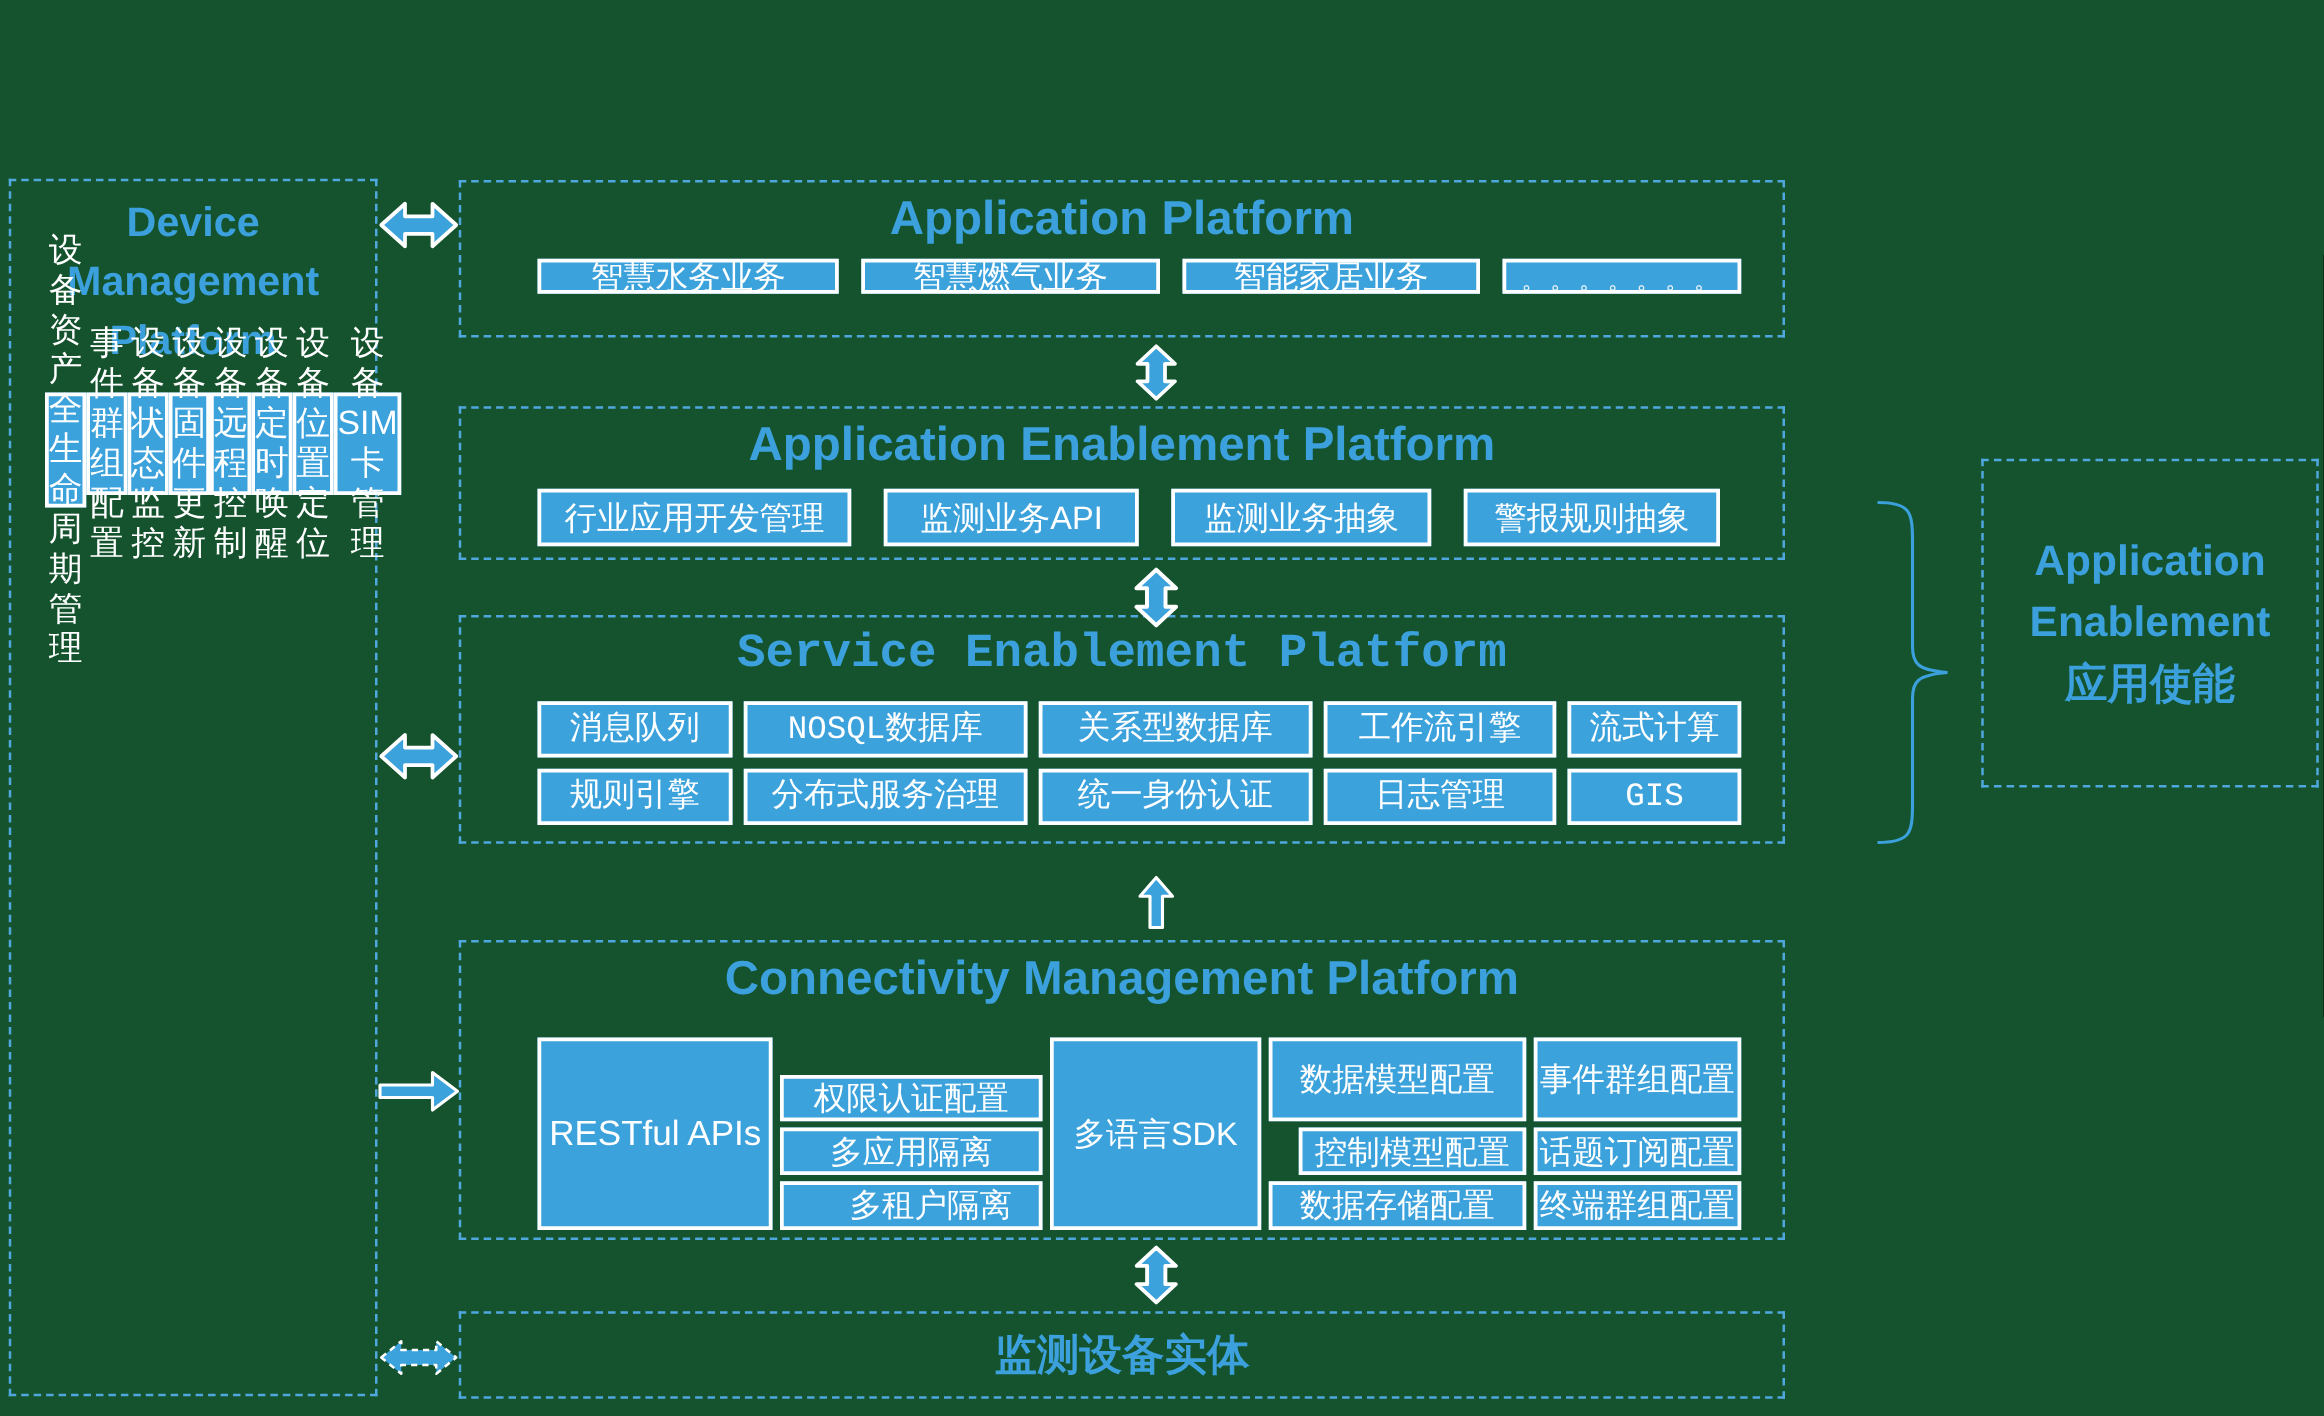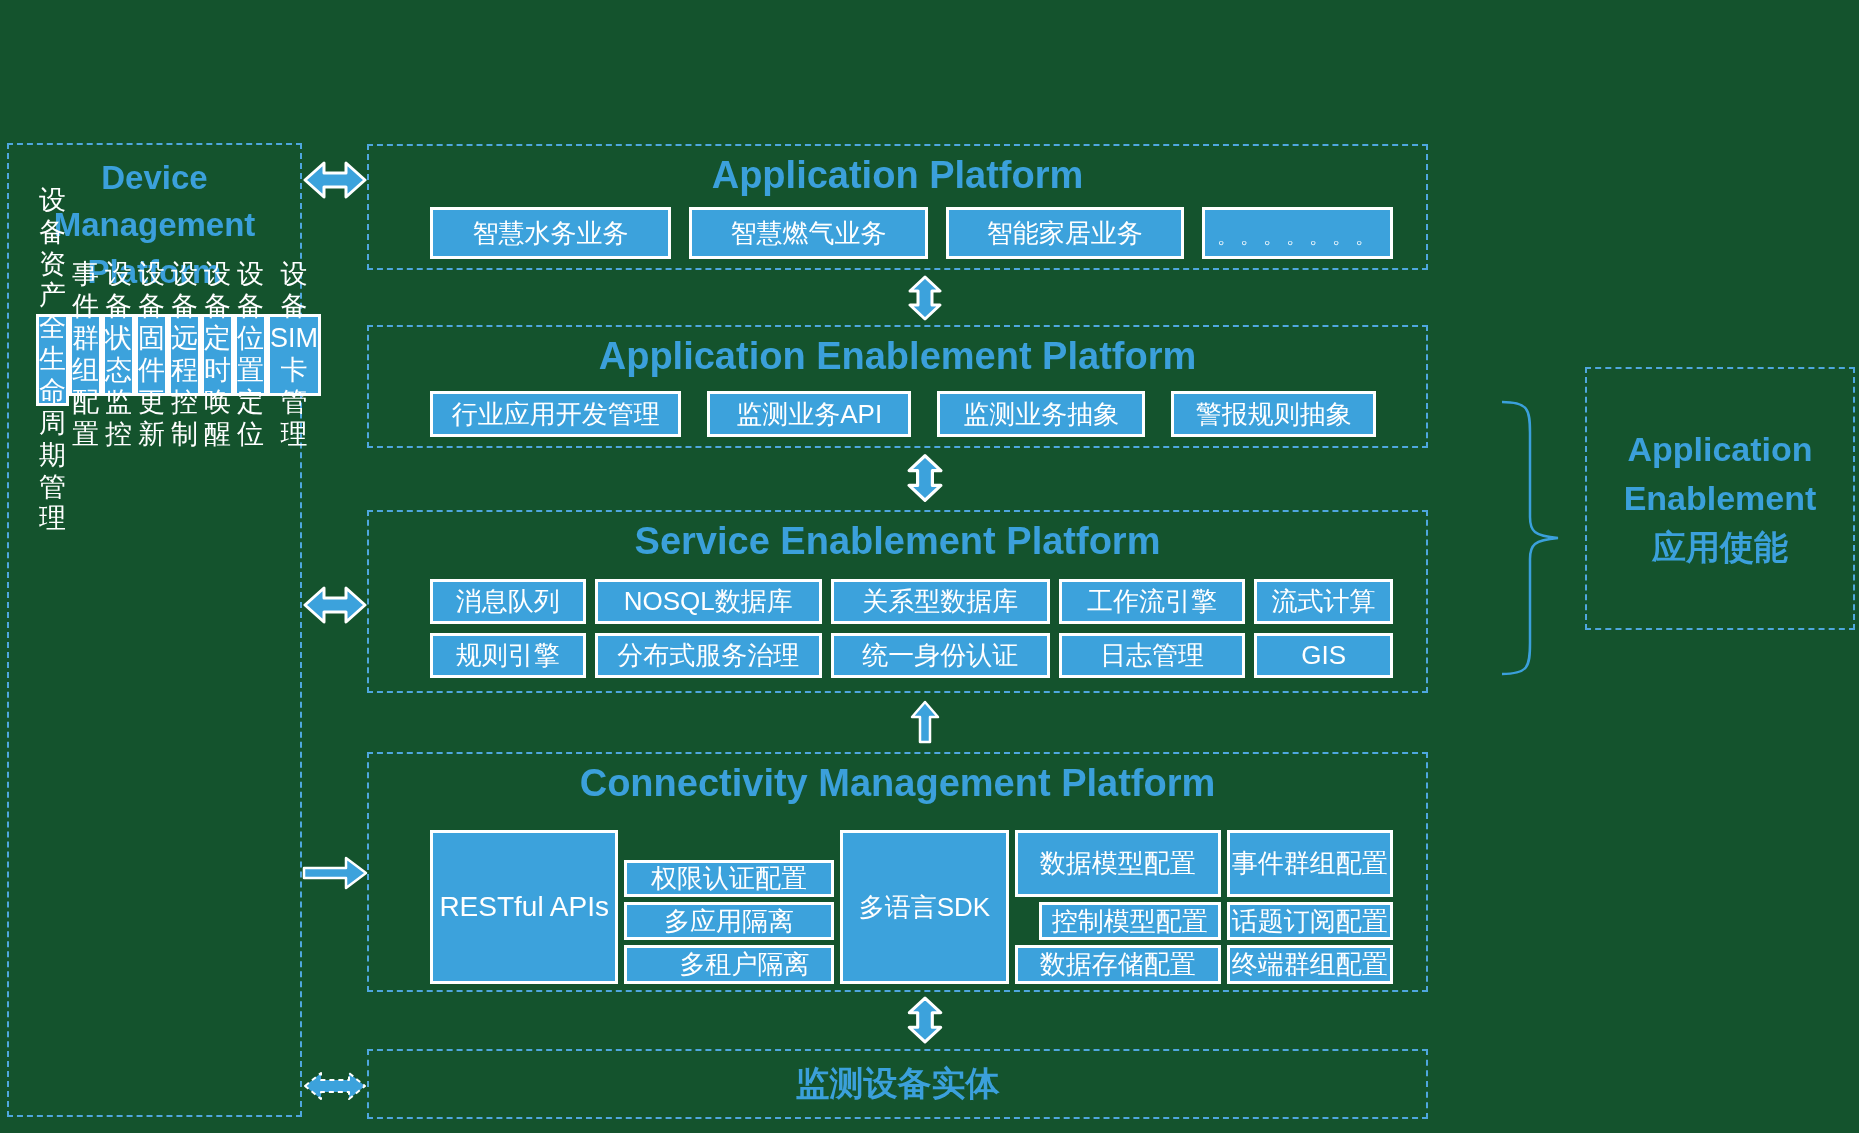--- a/index.html
+++ b/index.html
@@ -12,21 +12,21 @@
        justify-content:center;text-align:center;font-size:26px;line-height:1.18;
        white-space:pre-line;box-sizing:border-box;}
   
   .panel-title{margin-top:10px;font-size:33px;line-height:1.42;font-weight:700;
                color:#3BA0DB;text-align:center;padding:0 20px;}
   .left-items{position:absolute;top:169px;left:27px;right:26px;bottom:13px;
               display:flex;flex-direction:row;justify-content:space-between;}
   .side-box{height:82px;font-size:27px;}
   .side-box.tall{height:92px;}
   
-  .ap-row{position:absolute;left:61px;right:33px;top:61px;height:52px;display:flex;gap:18px;}
+  .ap-row{position:absolute;left:61px;right:33px;top:61px;height:28px;display:flex;gap:18px;}
   .aep-row{position:absolute;left:61px;right:50px;top:64px;height:46px;display:flex;gap:26px;}
   .sep-rows{position:absolute;left:61px;right:33px;top:67px;bottom:13px;display:grid;
             grid-template-columns:157fr 229fr 221fr 188fr 140fr;grid-template-rows:1fr 1fr;
             gap:9px 9px;}
   .conn-grid{position:absolute;left:61px;right:33px;top:76px;height:154px;display:grid;
              grid-template-columns:189fr 210fr 170fr 206fr 167fr;grid-template-rows:1fr 1fr 1fr;
              gap:5px 6px;}
   .span3{grid-row:1/4;}
   .restful{font-size:28px;}
   .dots-box{font-size:20px;letter-spacing:3px;padding-top:8px;}
@@ -69,21 +69,21 @@
   <div class="dashed" style="left:367px;top:325px;width:1061px;height:123px;">
     <div class="sec-title">Application Enablement Platform</div>
     <div class="aep-row">
       <div class="box" style="flex:268 1 0;">行业应用开发管理</div>
       <div class="box" style="flex:216 1 0;">监测业务API</div>
       <div class="box" style="flex:221 1 0;">监测业务抽象</div>
       <div class="box" style="flex:217 1 0;">警报规则抽象</div>
     </div>
   </div>
 
-  <div class="dashed" style="left:367px;top:510px;width:1061px;height:183px;">
+  <div class="dashed" style="left:367px;top:492px;width:1061px;height:183px;font-family:Liberation Mono, monospace;">
     <div class="sec-title">Service Enablement Platform</div>
     <div class="sep-rows">
       <div class="box">消息队列</div>
       <div class="box">NOSQL数据库</div>
       <div class="box">关系型数据库</div>
       <div class="box">工作流引擎</div>
       <div class="box">流式计算</div>
       <div class="box">规则引擎</div>
       <div class="box">分布式服务治理</div>
       <div class="box">统一身份认证</div>

